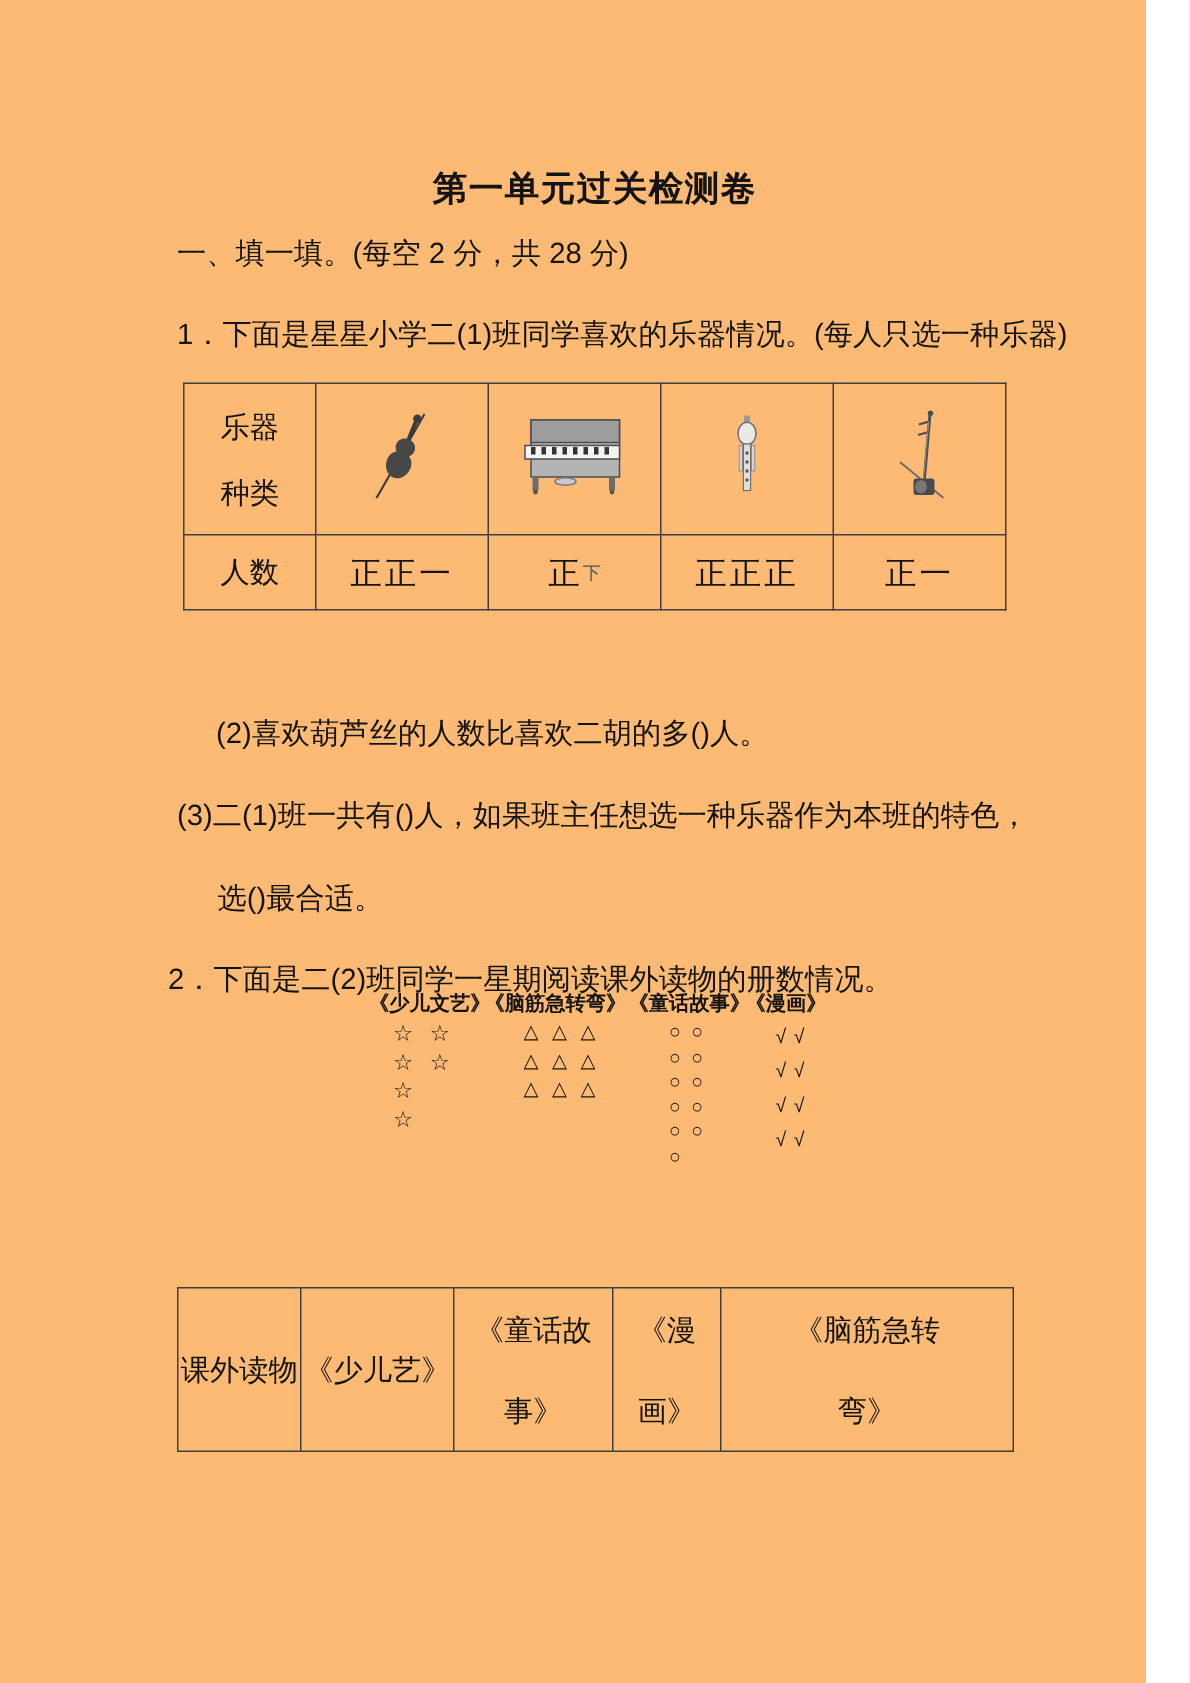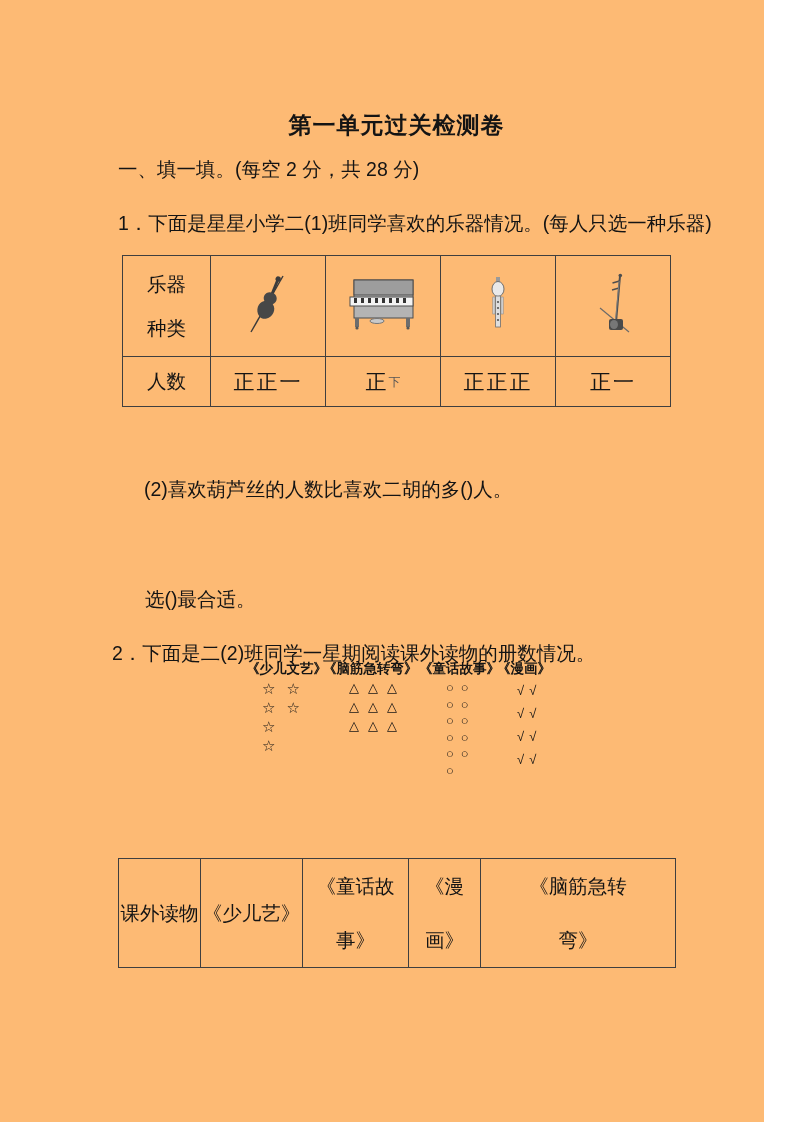--- a/index.html
+++ b/index.html
@@ -158,20 +158,21 @@
         <span class="tally"><span>正正正</span><span class="tp"></span></span>
       </td>
       <td>
         <span class="tally"><span>正一</span><span class="tp"></span></span>
       </td>
     </tr>
   </tbody>
     </table>
 
   <div class="abs body-line" style="left:120px;top:477px;margin-left:24px;">(2)喜欢葫芦丝的人数比喜欢二胡的多()人。</div>
+  <div class="abs body-line" style="left:118px;top:532px;">(3)二(1)班一共有()人，如果班主任想选一种乐器作为本班的特色，</div>
   <div class="abs body-line" style="left:145px;top:587px;">选()最合适。</div>
 
   <div class="abs body-line" style="left:112px;top:641px;">2．下面是二(2)班同学一星期阅读课外读物的册数情况。</div>
 
   <div class="abs picto">
     <div class="pg g0">
       <div class="plabel">《少儿文艺》</div>
       <div class="syms">
           <div class="sym-row"><span class="s">☆</span><span class="s">☆</span></div>
           <div class="sym-row"><span class="s">☆</span><span class="s">☆</span></div>

